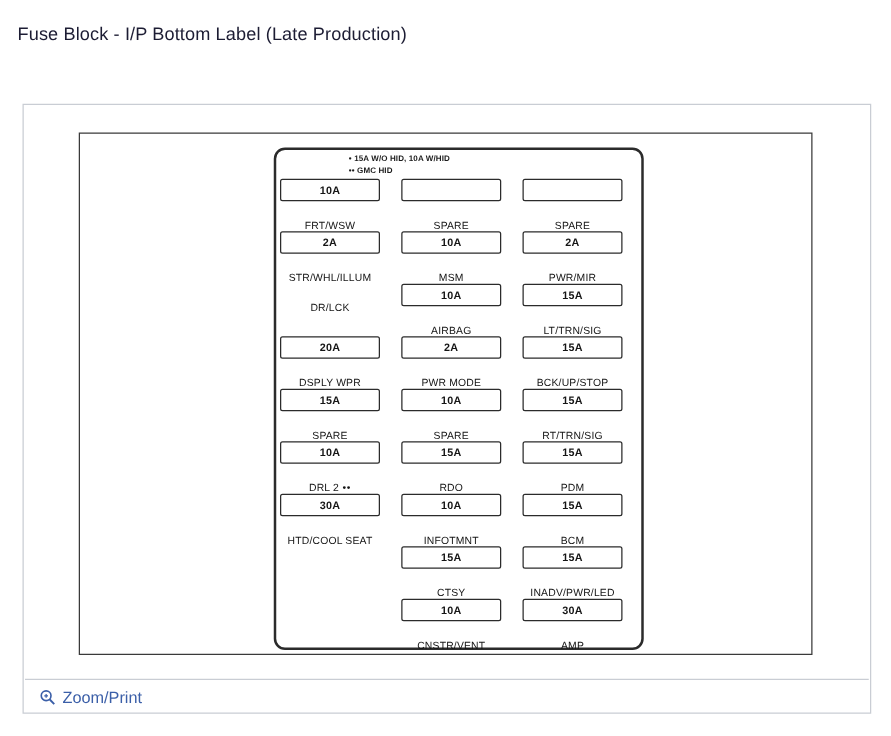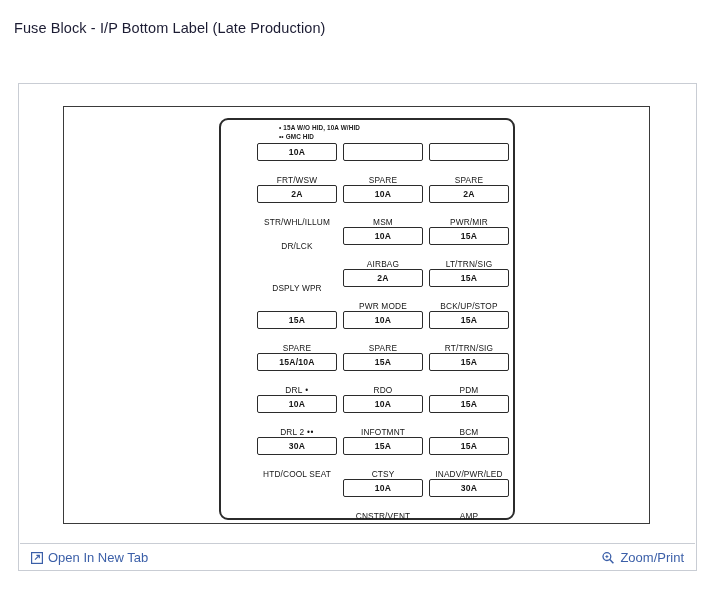--- a/index.html
+++ b/index.html
@@ -84,22 +84,22 @@
     margin-right: 2px;
   }
 
   
   .grid {
     position: absolute;
     left: 0;
     top: 23px;
     width: 100%;
     display: flex;
-    justify-content: center;
-    padding-left: 16px;
+    justify-content: flex-start;
+    gap: 11px;
   }
   .col {
     display: flex;
     flex-direction: column;
     width: 86px;
   }
   .cell {
     height: 42px;
     display: flex;
     flex-direction: column;
@@ -197,29 +197,26 @@
               <div class="fuse-label"><span>FRT/WSW</span></div>
             </div>
             <div class="cell">
               <div class="fuse-box">2A</div>
               <div class="fuse-label"><span>STR/WHL/ILLUM</span></div>
             </div>
             <div class="cell">
               <div class="fuse-label"><span>DR/LCK</span></div>
             </div>
             <div class="cell">
+              <div class="fuse-box">20A</div>
               <div class="fuse-label"><span>DSPLY WPR</span></div>
             </div>
             <div class="cell">
               <div class="fuse-box">15A</div>
               <div class="fuse-label"><span>SPARE</span></div>
-            </div>
-            <div class="cell">
-              <div class="fuse-box">15A/10A</div>
-              <div class="fuse-label"><span>DRL</span><span class="mark"> •</span></div>
             </div>
             <div class="cell">
               <div class="fuse-box">10A</div>
               <div class="fuse-label"><span>DRL 2</span><span class="mark"> ••</span></div>
             </div>
             <div class="cell">
               <div class="fuse-box">30A</div>
               <div class="fuse-label"><span>HTD/COOL SEAT</span></div>
             </div>
             <div class="cell empty-slot">
@@ -306,30 +303,20 @@
         </div>
 
     </div>
 
   </div>
 
   <div class="footer-sep"></div>
 
   <div class="footer">
 
-    <a class="flink">
-      <span class="ico">
-        <svg width="12" height="12" viewBox="0 0 12 12">
-          <rect x="0.6" y="0.6" width="10.8" height="10.8" fill="none" stroke="#3b5fa8" stroke-width="1.2"></rect>
-          <path d="M4 7.6 L8 3.6" stroke="#3b5fa8" stroke-width="1.2" fill="none"></path>
-          <path d="M5.4 3.4 H8.3 V6.3" stroke="#3b5fa8" stroke-width="1.2" fill="none"></path>
-        </svg>
-      </span>
-      <span>Open In New Tab</span>
-    </a>
 
     <a class="flink">
       <span class="ico">
         <svg width="14" height="14" viewBox="0 0 14 14">
           <circle cx="5.9" cy="5.6" r="3.9" fill="none" stroke="#3b5fa8" stroke-width="1.3"></circle>
           <path d="M4.4 5.6 H7.4 M5.9 4.1 V7.1" stroke="#3b5fa8" stroke-width="1" fill="none"></path>
           <path d="M8.8 8.6 L12.4 12.3" stroke="#3b5fa8" stroke-width="1.5" fill="none"></path>
         </svg>
       </span>
       <span>Zoom/Print</span>

